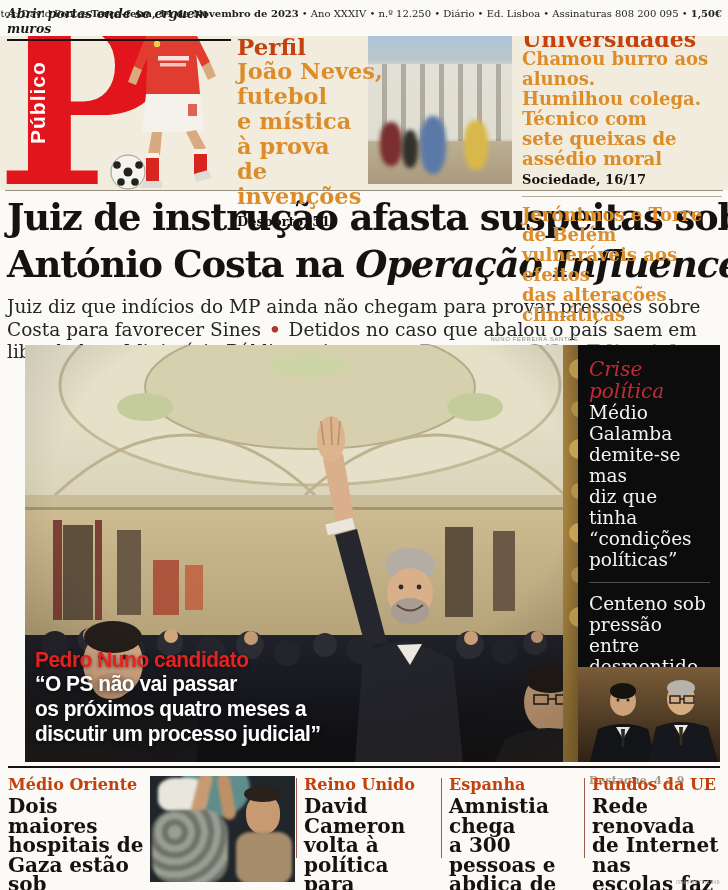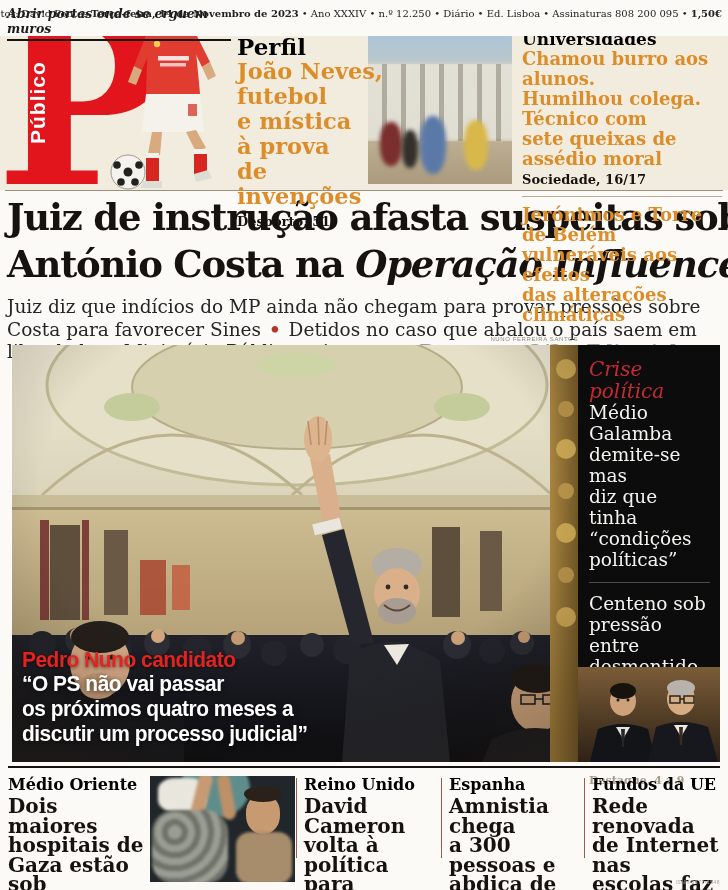--- a/index.html
+++ b/index.html
@@ -16,49 +16,49 @@
   .dateline span{margin-left:3px;}
 
   
   .masthead{position:absolute;left:0;top:22px;width:728px;height:168px;background:#f1ecdd;}
   .bigP{position:absolute;left:-4px;top:-18px;font-size:228px;line-height:200px;font-weight:bold;
         color:#e1151b;font-family:"DejaVu Serif",serif;z-index:1;}
   .vlogo{position:absolute;left:26px;top:4px;height:118px;z-index:2;writing-mode:vertical-rl;transform:rotate(180deg);
          font-family:"Liberation Sans",sans-serif;font-weight:bold;font-size:21px;color:#ffffff;letter-spacing:1px;}
   .playerbox{position:absolute;left:96px;top:-20px;width:140px;height:188px;z-index:2;}
   .perfil{position:absolute;left:237px;top:12px;width:150px;z-index:2;}
-  .kicker-red{color:#000000;font-weight:bold;}
+  .kicker-red{color:#c2410c;font-weight:bold;}
   .perfil .kicker-red{font-size:23px;line-height:25px;}
   .perfil .title{font-size:22.5px;line-height:25px;font-weight:bold;color:#dc8d29;}
   .perfil .ref{margin-top:5px;font-size:13px;font-weight:bold;color:#15120f;}
   .uni{position:absolute;left:368px;top:8px;width:144px;height:154px;overflow:hidden;z-index:1;
        background:linear-gradient(180deg,#a9c3dd 0%,#bac7ca 20%,#d9d5c8 23%,#d6d2c4 70%,#bcae92 73%,#ab9a7d 100%);}
   .uni .cols{position:absolute;left:0;top:22%;width:100%;height:50%;
        background:repeating-linear-gradient(90deg,rgba(255,255,255,.25) 0 14px,rgba(110,105,92,.38) 14px 19px);}
   .uni .blob{position:absolute;border-radius:45%;filter:blur(2px);}
   .briefs{position:absolute;left:522px;top:8px;width:200px;z-index:2;}
-  .brief .kicker-red{font-size:17px;line-height:19px;}
+  .brief .kicker-red{font-size:22px;line-height:19px;}
   .brief .title{font-size:18px;line-height:20px;font-weight:bold;color:#dc8d29;}
   .brief .ref{margin-top:3px;font-size:13px;font-weight:bold;color:#15120f;}
   .brief-div{border:none;border-top:1px solid #b3ab97;margin:9px 0 8px 0;}
 
   .band-rule{position:absolute;left:5px;top:190px;width:718px;height:0;border-top:1px solid #97907e;}
 
   
   .lead{position:absolute;left:7px;top:194px;width:714px;}
   .lead h1{margin:0;font-size:37px;line-height:47px;letter-spacing:-1.2px;font-weight:bold;color:#15120f;white-space:nowrap;}
   .lead h1 .it{font-style:italic;}
   .subhead{margin-top:8px;font-size:18.5px;line-height:22.5px;color:#262626;}
   .subhead .bullet{color:#b5342c;font-weight:bold;margin:0 2px;}
   .subhead .ref{color:#9b9b9b;font-weight:bold;}
   .credit{position:absolute;left:8px;top:336px;width:570px;text-align:right;font-size:6px;letter-spacing:.6px;
           color:#8f8b83;font-family:"Liberation Sans",sans-serif;}
 
   
-  .mainphoto{position:absolute;left:12px;top:345px;width:618px;height:417px;overflow:hidden;background:#1a1a18;}
+  .mainphoto{position:absolute;left:25px;top:345px;width:618px;height:417px;overflow:hidden;background:#1a1a18;}
   .overlay{position:absolute;left:10px;top:303px;z-index:5;font-family:"Liberation Sans",sans-serif;
            transform:scaleX(.95);transform-origin:left top;}
   .overlay .okicker{font-size:22px;line-height:23px;font-weight:bold;color:#e42320;letter-spacing:-.5px;
            text-shadow:0 1px 4px rgba(0,0,0,.55);}
   .overlay .oquote{font-size:22px;line-height:25px;font-weight:bold;color:#ffffff;letter-spacing:-.5px;
            text-shadow:0 1px 5px rgba(0,0,0,.65);}
   .darkcol{position:absolute;left:578px;top:345px;width:142px;height:417px;background:#0c0c0d;color:#f2f2f2;}
   .darkcol .inner{padding:13px 10px 0 11px;}
   .darkcol .kicker-red{font-size:20px;line-height:22px;color:#c22b33;font-weight:normal;font-style:italic;}
   .darkcol .story{font-size:18.5px;line-height:21px;color:#f4f3f0;}

